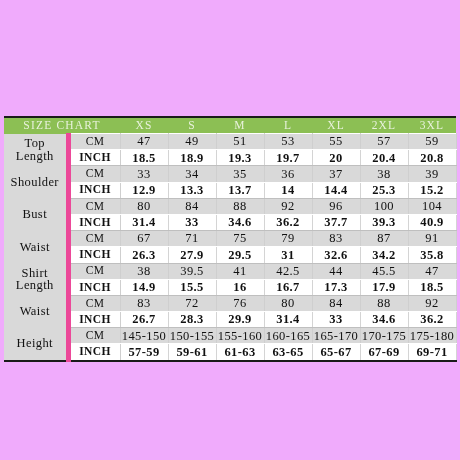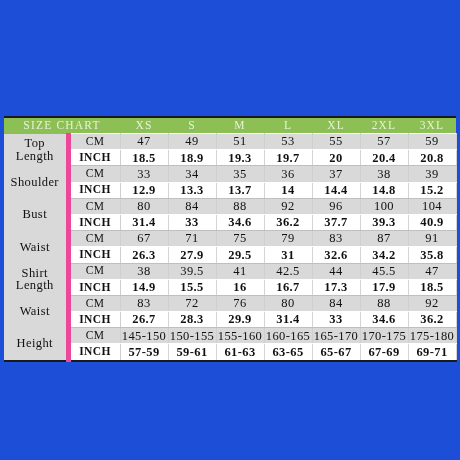--- a/index.html
+++ b/index.html
@@ -11,21 +11,21 @@
   body {
     width: 460px;
     height: 460px;
     overflow: hidden;
     font-family: "Liberation Serif", "DejaVu Serif", serif;
   }
   #page {
     position: relative;
     width: 460px;
     height: 460px;
-    background: #1d4ed8;
+    background: #f0abfc;
   }
   #chart-wrap {
     position: absolute;
     left: 4px;
     top: 116px;
     width: 452px;
   }
   table.size-chart {
     border-collapse: collapse;
     width: 452px;
@@ -178,21 +178,21 @@
             <td class="val-cell">38</td>
             <td class="val-cell">39</td>
           </tr>
           <tr class="data-row row-inch">
             <td class="unit-cell">INCH</td>
             <td class="val-cell">12.9</td>
             <td class="val-cell">13.3</td>
             <td class="val-cell">13.7</td>
             <td class="val-cell">14</td>
             <td class="val-cell">14.4</td>
-            <td class="val-cell">14.8</td>
+            <td class="val-cell">25.3</td>
             <td class="val-cell">15.2</td>
           </tr>
           <tr class="data-row row-cm">
             <td class="label-cell" rowspan="2">Bust</td>
             <td class="unit-cell">CM</td>
             <td class="val-cell">80</td>
             <td class="val-cell">84</td>
             <td class="val-cell">88</td>
             <td class="val-cell">92</td>
             <td class="val-cell">96</td>

